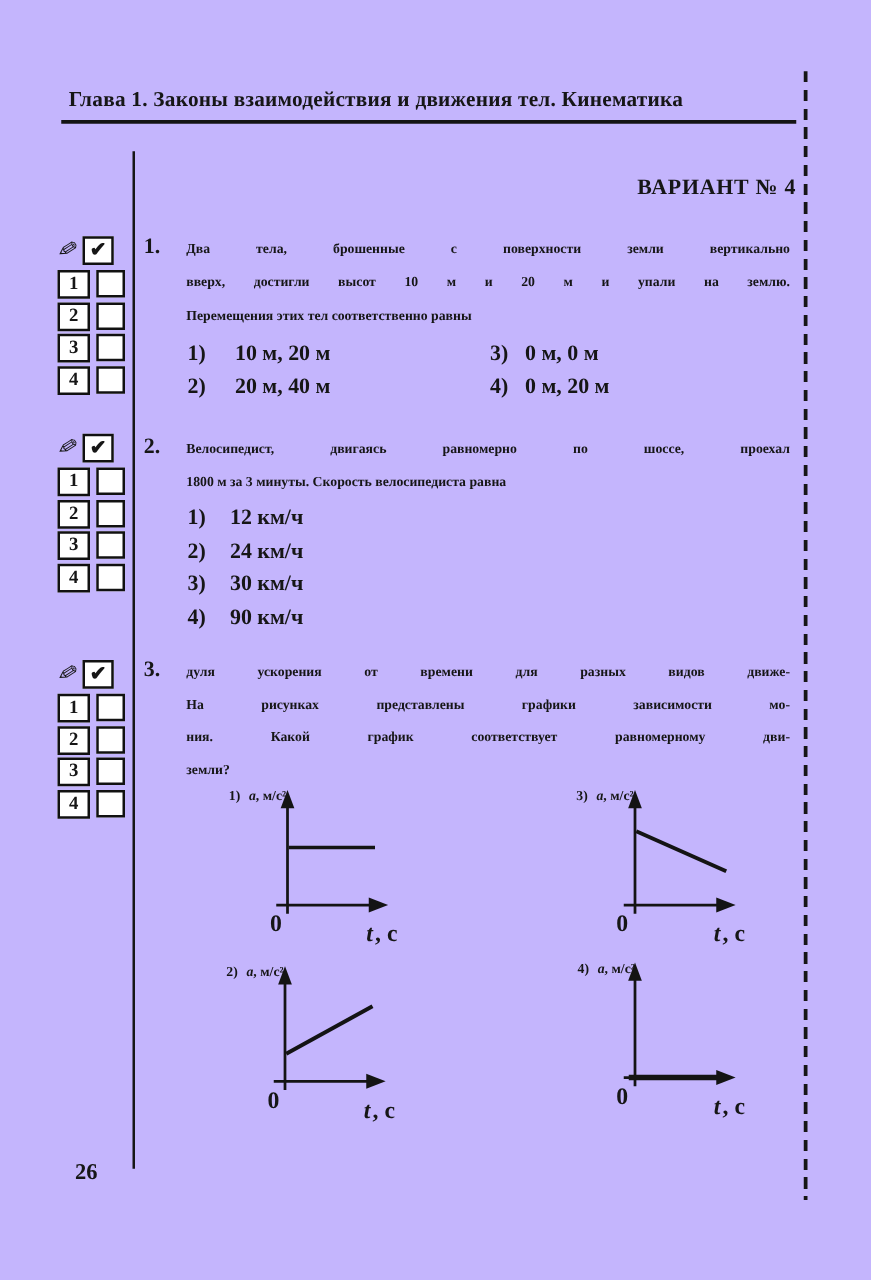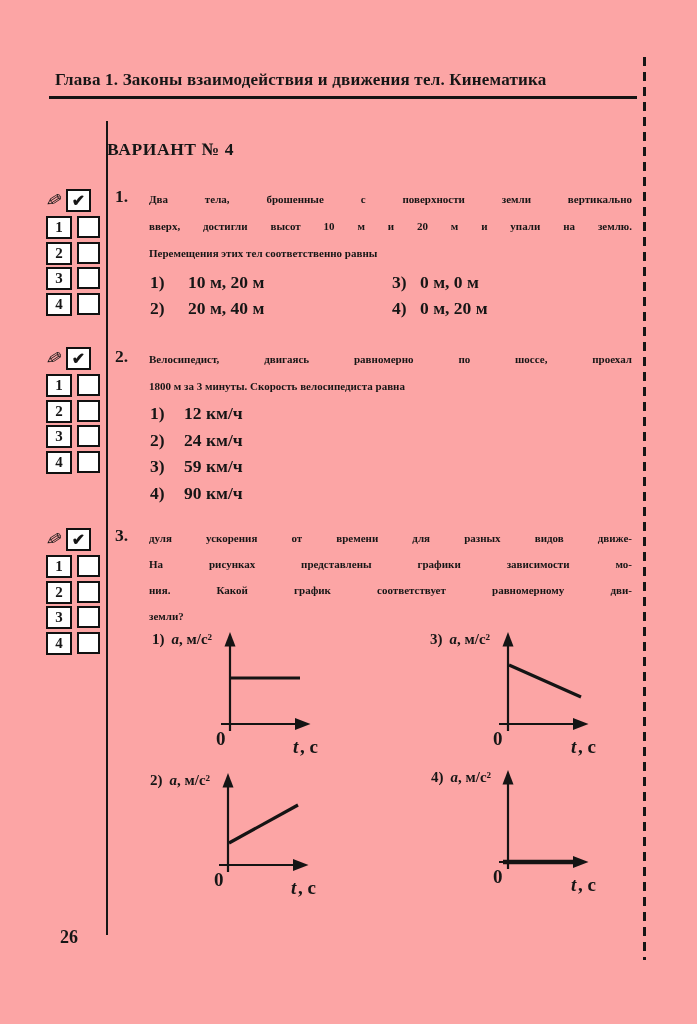--- a/index.html
+++ b/index.html
@@ -1,25 +1,25 @@
 <!DOCTYPE html>
 <html><head>
 <meta charset="utf-8">
 <style>
   html,body{margin:0;padding:0;background:#e8e8e8;}
-  .page{position:relative;width:697px;height:1024px;margin:0 auto;background:#fca5a5;
+  .page{position:relative;width:697px;height:1024px;margin:0 auto;background:#c4b5fd;
         font-family:"Liberation Serif","DejaVu Serif",serif;color:#161616;overflow:hidden;}
 
   
   .running-head{position:absolute;left:55px;top:70px;font-size:17px;font-weight:700;letter-spacing:.2px;}
   .head-rule{position:absolute;left:49px;top:96px;width:588px;height:3px;background:#141414;}
   .dashed-edge{position:absolute;left:643px;top:57px;width:3px;height:903px;
                background:repeating-linear-gradient(180deg,#161616 0 9px,transparent 9px 15px);}
   .left-rule{position:absolute;left:106px;top:121px;width:2px;height:814px;background:#161616;}
-  .variant-title{position:absolute;left:107px;top:139px;width:530px;text-align:left;
+  .variant-title{position:absolute;left:107px;top:139px;width:530px;text-align:right;
                  font-size:17.5px;font-weight:700;letter-spacing:.6px;}
 
   
   .aw{position:absolute;left:46px;width:58px;}
   .aw-top{display:flex;align-items:center;gap:4px;margin-bottom:4px;height:23px;}
   .pencil{display:inline-block;font-size:19px;line-height:19px;transform:scaleX(-1) rotate(-12deg);}
   .box{box-sizing:border-box;display:inline-flex;align-items:center;justify-content:center;
        border:2.5px solid #111;background:#fff;}
   .chk{width:23px;height:22px;}
   .chk.checked{width:25px;height:23px;}
@@ -35,21 +35,21 @@
   .jl{text-align:justify;text-align-last:justify;}
 
   .opts2{position:absolute;left:150px;top:272px;display:grid;
          grid-template-columns:38px 204px 28px auto;grid-auto-rows:26px;
          font-size:17.5px;font-weight:700;}
   .optlist{position:absolute;left:150px;font-size:17.5px;font-weight:700;}
   .orow{display:flex;height:26.5px;align-items:baseline;}
   .orow .on{width:34px;}
 
   
-  .glabel{position:absolute;font-size:15px;font-weight:700;white-space:nowrap;}
+  .glabel{position:absolute;font-size:11px;font-weight:700;white-space:nowrap;margin-left:31px;}
   .glabel .gvar{margin-left:7px;}
   .it{font-style:italic;}
   svg.graph{position:absolute;overflow:visible;}
   svg .ax{stroke:#141414;stroke-width:2.2;}
   svg .ar{fill:#141414;stroke:none;}
   svg .dl{fill:none;stroke:#141414;}
   svg text{font-family:"Liberation Serif","DejaVu Serif",serif;font-weight:700;font-size:19px;fill:#161616;}
   svg text.gt{font-style:italic;}
 
   .folio{position:absolute;left:60px;top:927px;font-size:18px;font-weight:600;}
@@ -141,21 +141,21 @@
     <div class="orow">
         <span class="on">1)</span>
         <span>12 км/ч</span>
       </div>
     <div class="orow">
         <span class="on">2)</span>
         <span>24 км/ч</span>
       </div>
     <div class="orow">
         <span class="on">3)</span>
-        <span>59 км/ч</span>
+        <span>30 км/ч</span>
       </div>
     <div class="orow">
         <span class="on">4)</span>
         <span>90 км/ч</span>
       </div>
   </div>
 
   <div class="aw" style="top:528px">
     <div class="aw-top">
       <span class="pencil">✎</span>

